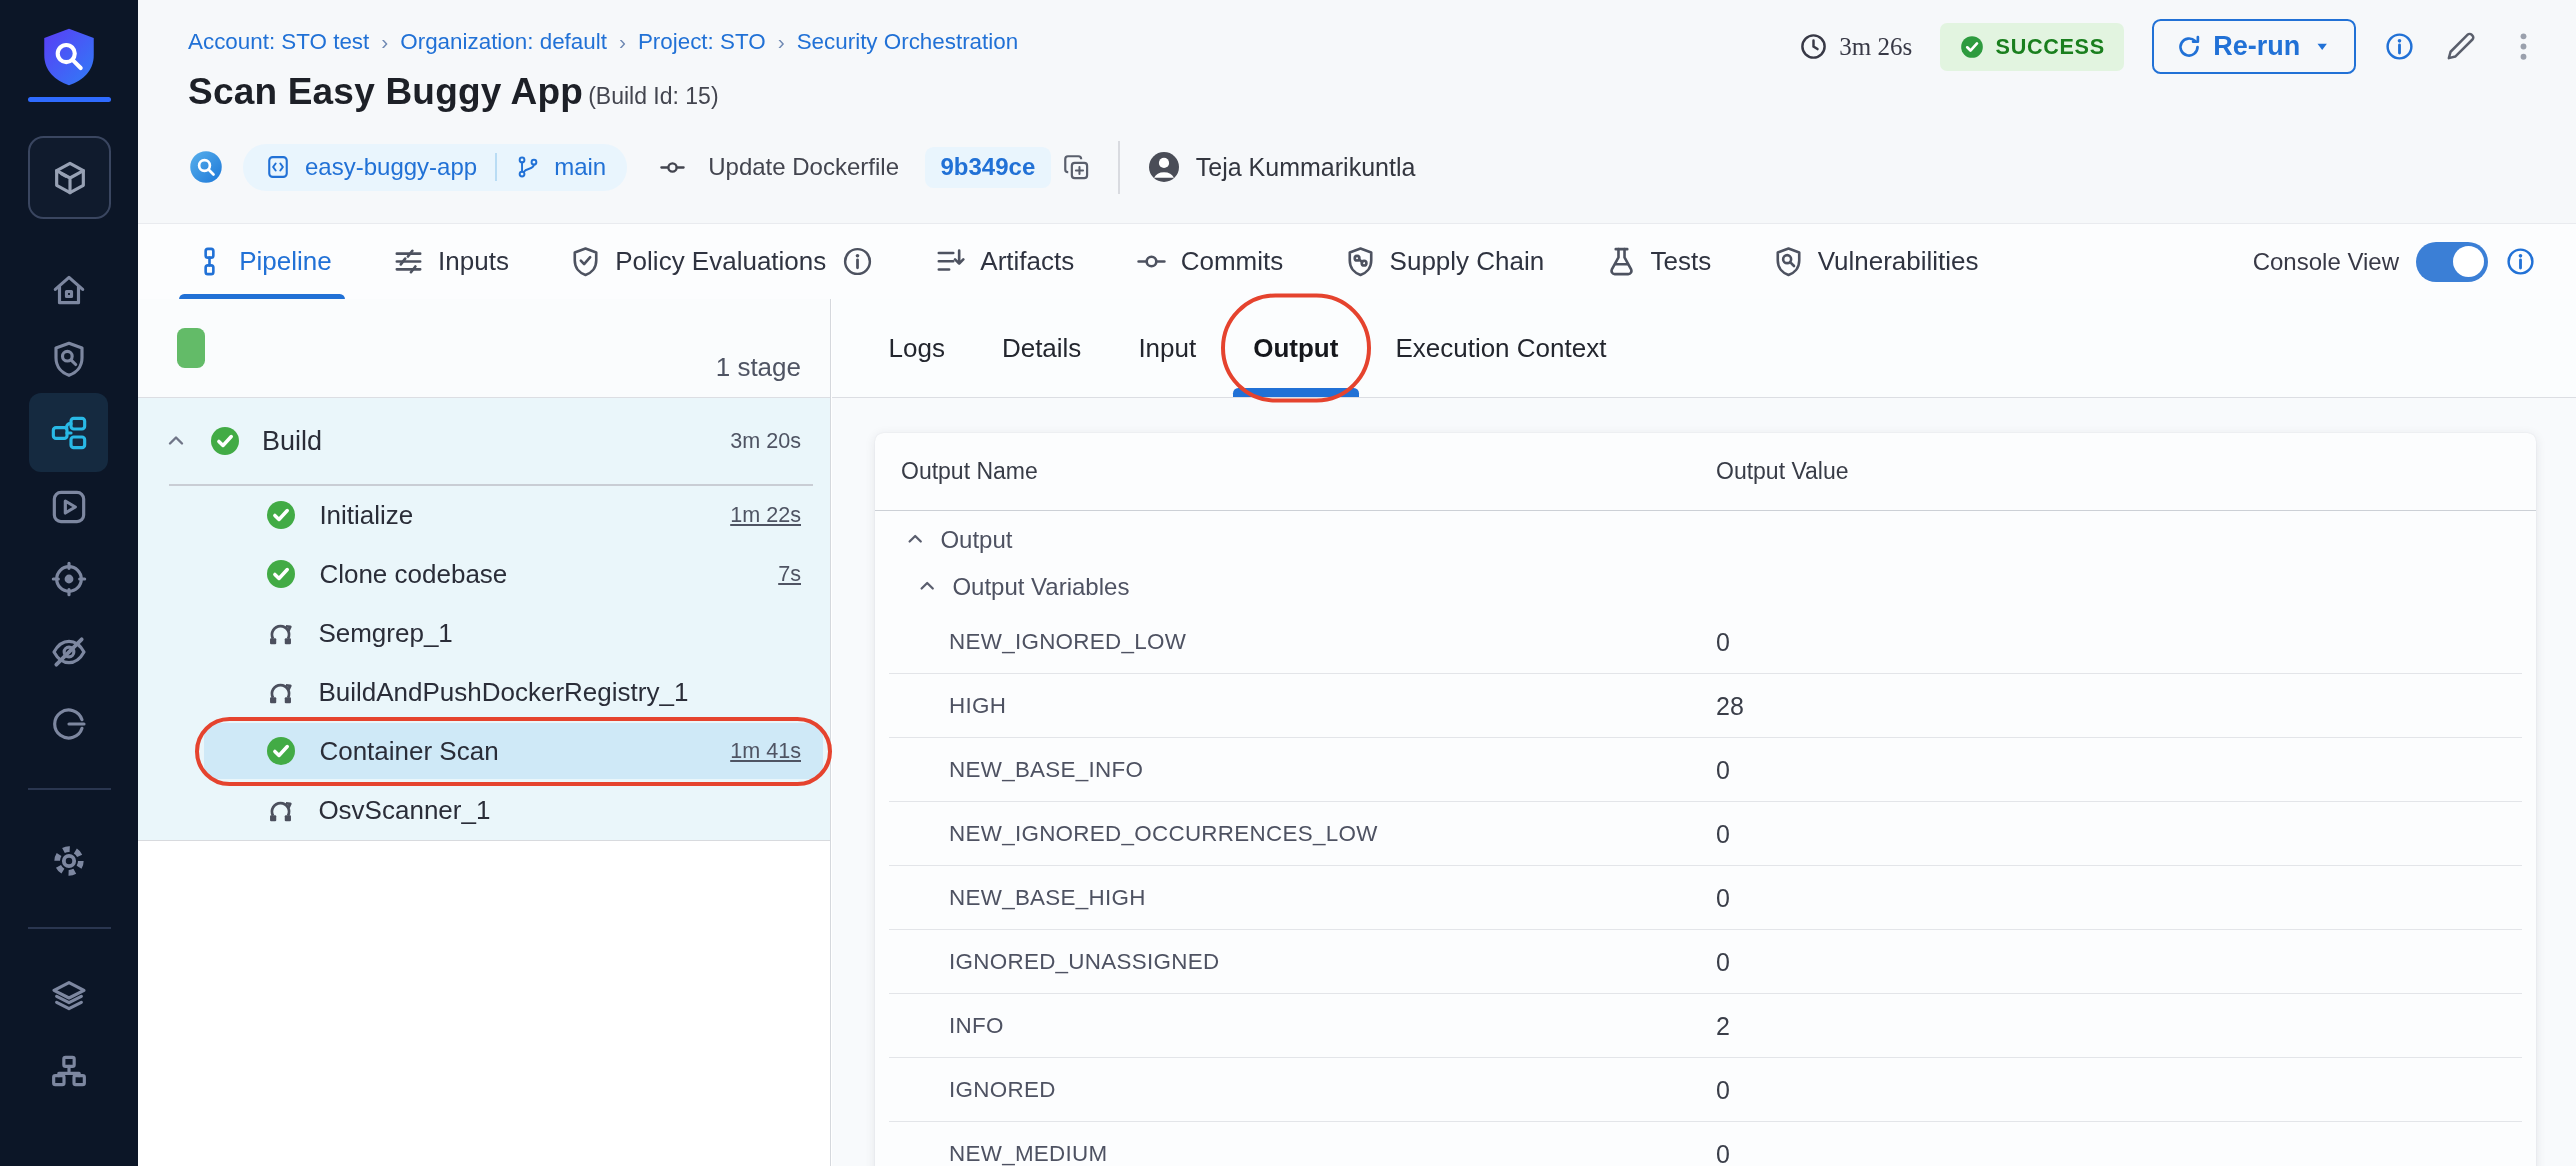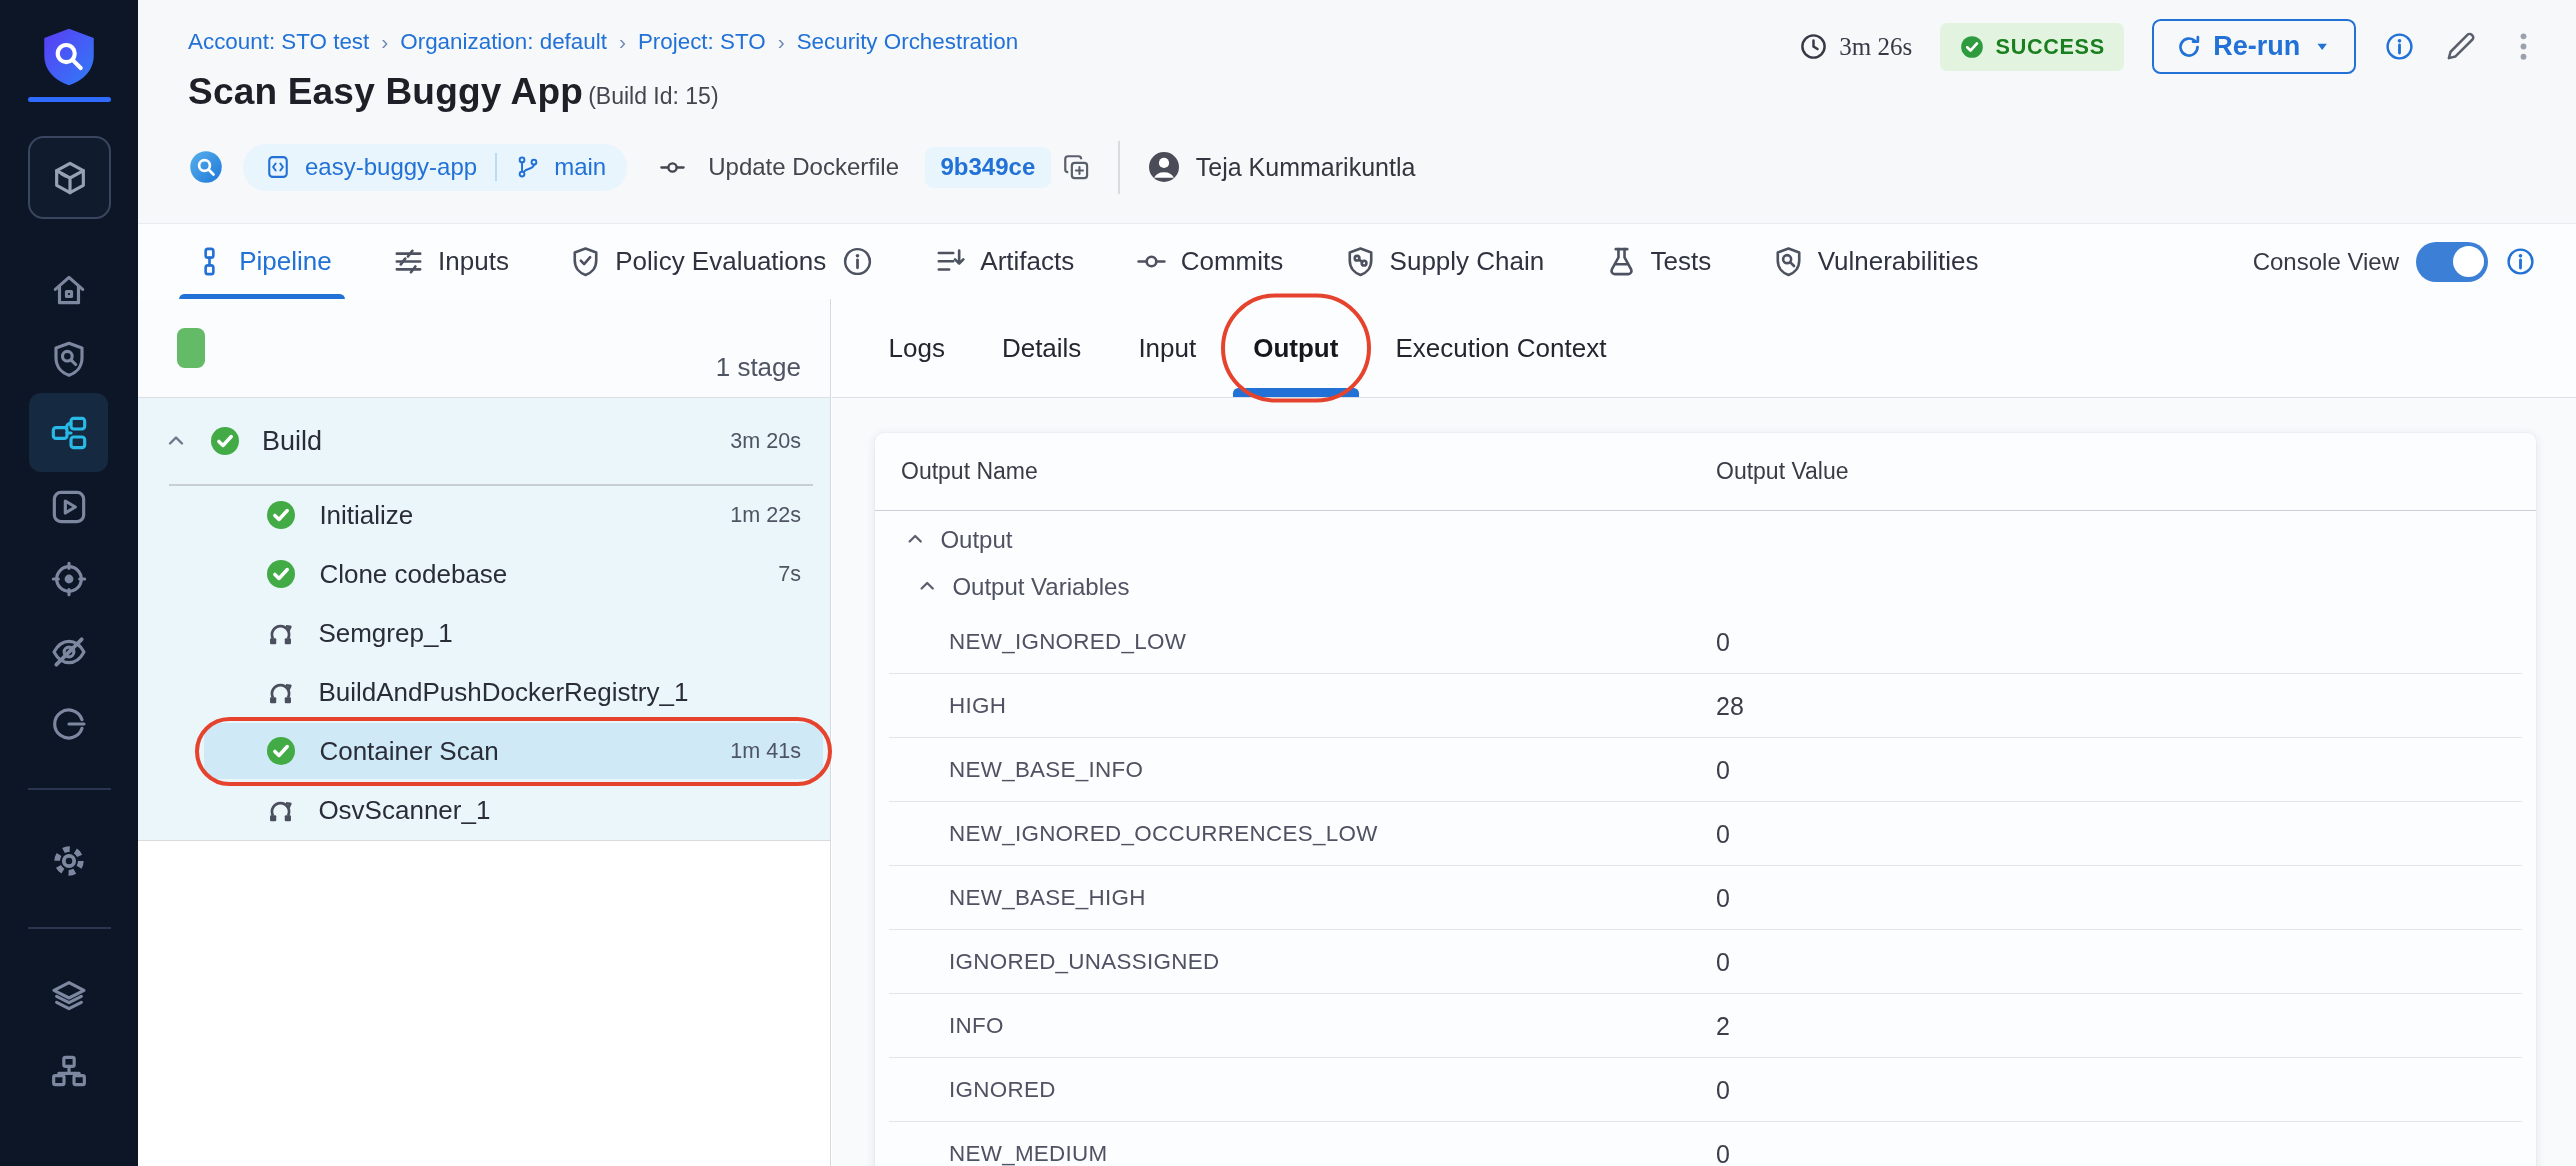--- a/index.html
+++ b/index.html
@@ -68,21 +68,21 @@
   .stage-group { background:#eaf6fa; border-bottom:1.7px solid #d8dade; padding-bottom:0; }
   .build-row { height:86px; display:flex; align-items:center; padding:0 29px 0 26px; cursor:pointer; }
   .build-row .chev { color:#707587; }
   .build-row .stat { margin-left:21px; }
   .step-label { margin-left:21px; font-size:27px; color:#2a2d38; }
   .step-time { margin-left:auto; font-size:21.6px; color:#4f5463; }
   .group-divider { height:1.7px; background:#c9cdd4; margin:0 17px 0 31px; }
   .substep { position:relative; height:59px; display:flex; align-items:center; padding:0 29px 0 127px; cursor:pointer; }
   .substep .stat { position:relative; z-index:2; }
   .substep .step-label { margin-left:22.4px; font-size:26px; position:relative; z-index:2; }
-  .substep .step-time { position:relative; z-index:2; }
+  .substep .step-time { position:relative; z-index:2;text-decoration:underline; }
   .substep.selected::before { content:""; position:absolute; left:66px; right:7px; top:1.7px; bottom:1.7px; background:#cfe9f7; border-radius:10.4px; z-index:1; }
   .substep.selected .ring { position:absolute; left:57px; right:-1.7px; top:-5.2px; bottom:-5.2px; border:4.3px solid #e5432e; border-radius:35px; z-index:3; pointer-events:none; }
   .stat svg { width:32px; height:32px; }
   .skip svg { width:31px; height:31px; color:#4b4f5d; }
 
   
   .detail-panel { position:absolute; left:694px; top:0; right:0; bottom:0; background:#f8fafc; }
   .detail-tabs { position:relative; height:99px; border-bottom:1.7px solid #dcdee3; background:#fbfdfe; display:flex; align-items:center; padding-left:53px; gap:50px; }
   .dtab { position:relative; height:100%; display:flex; align-items:center; font-size:26px; color:#23262e; cursor:pointer; padding:0 3.5px; }
   .dtab.active { font-weight:700; color:#15171c; }

